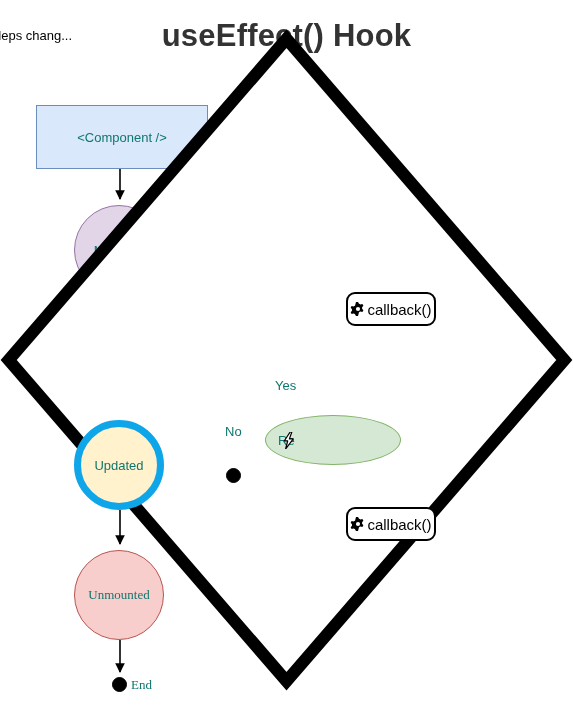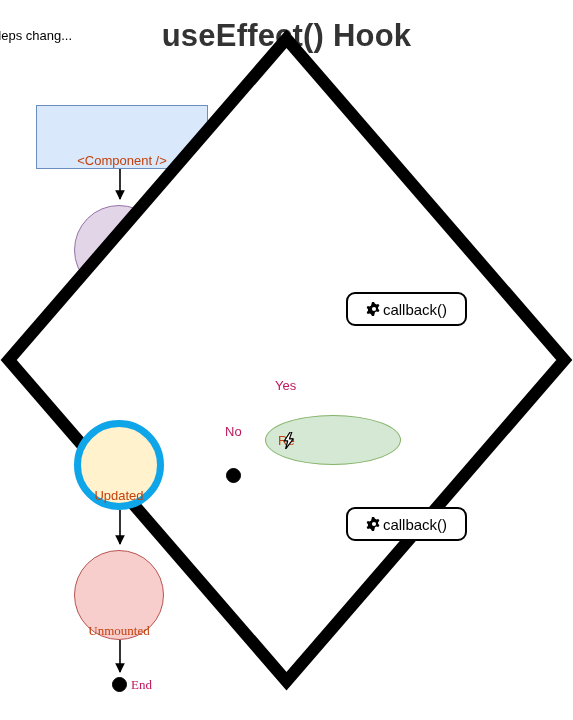--- a/index.html
+++ b/index.html
@@ -35,24 +35,24 @@
     top: 0;
     width: 573px;
     height: 720px;
     pointer-events: none;
   }
 
   .node {
     position: absolute;
     box-sizing: border-box;
     display: flex;
-    align-items: flex-end;
+    align-items: center;
     justify-content: center;
     font-size: 13px;
-    color: #c2410c;
+    color: #0f766e;
     white-space: nowrap;
   }
 
   
   #node-component {
     left: 36px;
     top: 105px;
     width: 172px;
     height: 64px;
     background: #dae8fc;
@@ -141,21 +141,21 @@
     height: 17px;
     margin-right: 1px;
     flex: none;
   }
 
   
   .callback-box {
     position: absolute;
     box-sizing: border-box;
     height: 34px;
-    width: 121px;
+    width: 90px;
     background: #ffffff;
     border: 2px solid #000000;
     border-radius: 9px;
     display: flex;
     align-items: center;
     justify-content: center;
     font-size: 15px;
     color: #000000;
     white-space: nowrap;
   }
@@ -177,21 +177,21 @@
     border-radius: 50%;
     background: #000000;
     border: 1px solid #000000;
   }
   #dot-no { left: 226px; top: 468px; }
   #dot-end { left: 112px; top: 677px; }
 
   .edge-label {
     position: absolute;
     font-size: 13px;
-    color: #be185d;
+    color: #0f766e;
     white-space: nowrap;
   }
   #label-no  { left: 225px; top: 424px; }
   #label-yes { left: 275px; top: 378px; }
   #label-end { left: 131px; top: 677px; font-family: Liberation Serif, serif; }
 </style>
 </head>
 <body>
 
 <div id="diagram-title">useEffect() Hook</div>

